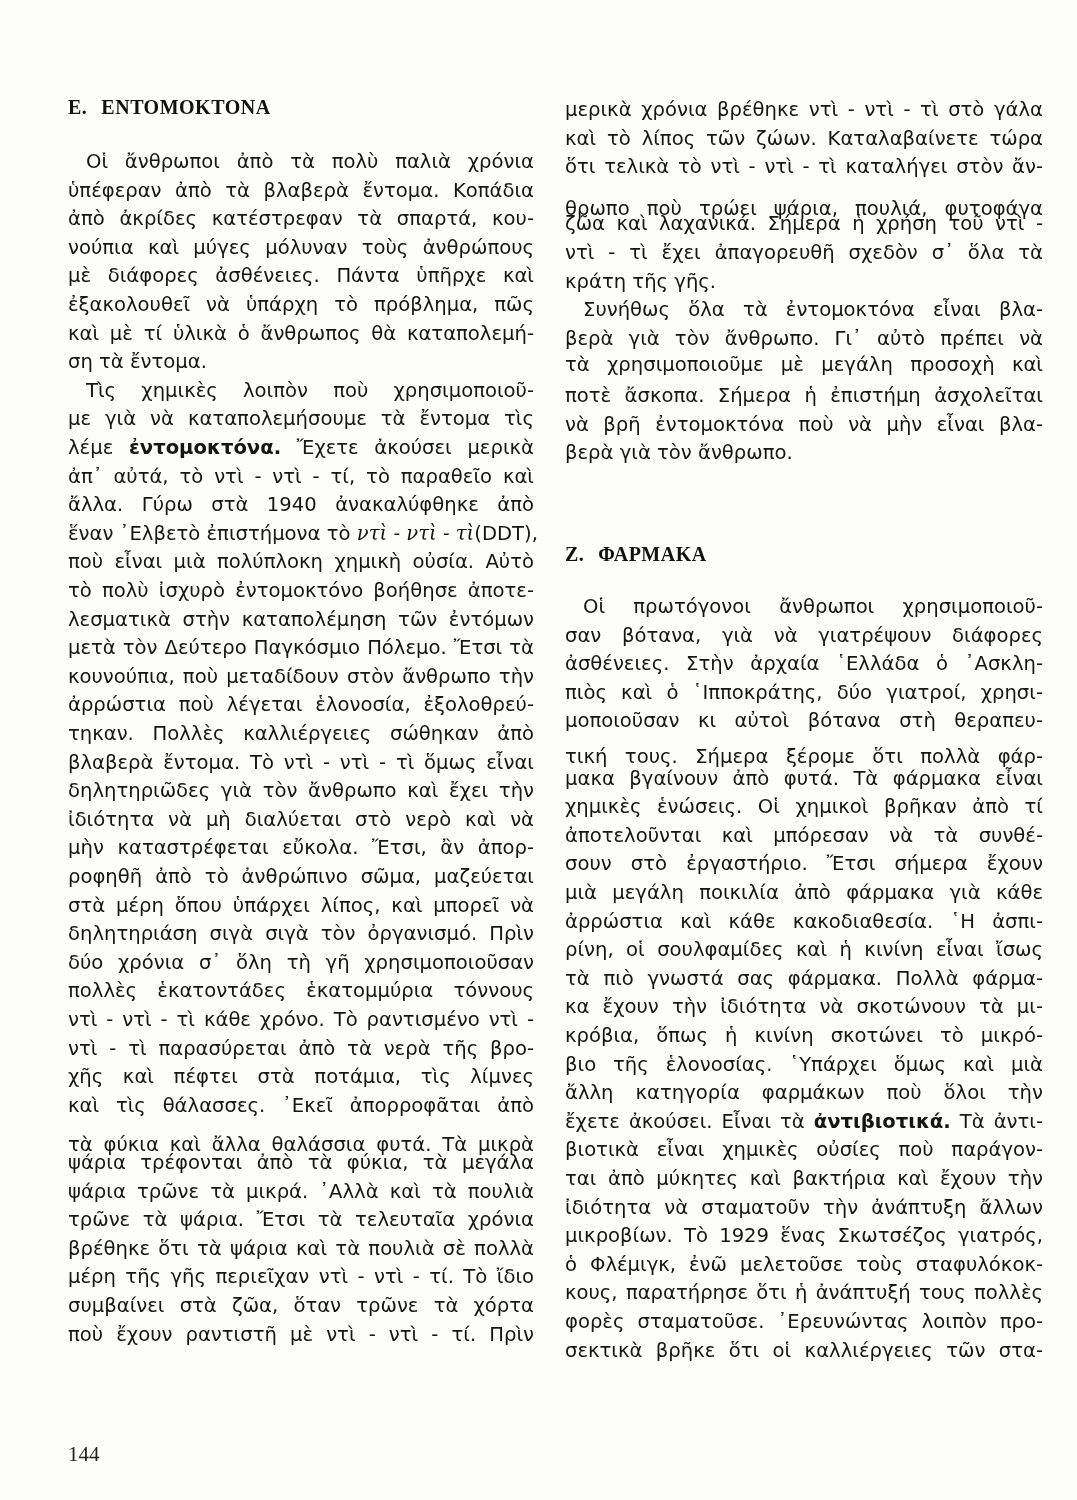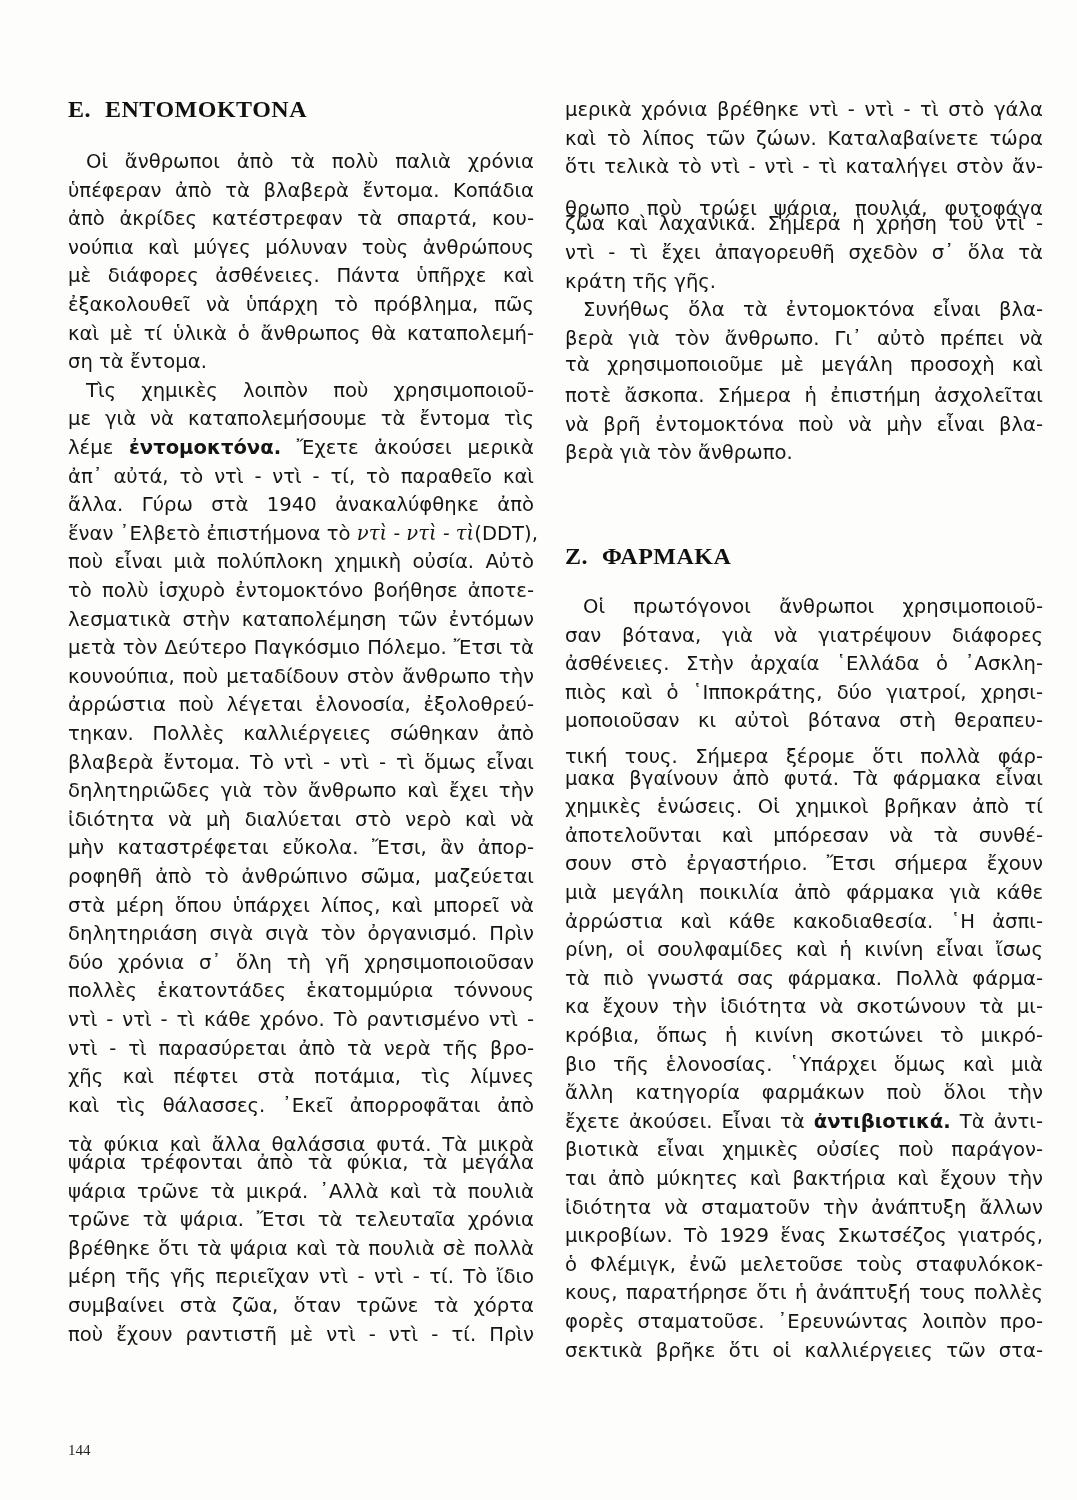--- a/index.html
+++ b/index.html
@@ -18,21 +18,21 @@
       position: absolute;
       top: 0;
     }
     #col-left { left: 68px; width: 466px; }
     #col-right { left: 565px; width: 478px; }
 
     .heading {
       position: absolute;
       font-family: "Liberation Serif", "DejaVu Serif", serif;
       font-weight: bold;
-      font-size: 24px;
+      font-size: 20px;
       letter-spacing: 0.5px;
       white-space: pre;
       margin: 0;
       color: #111;
     }
     .heading .num { margin-right: 14px; }
 
     .line {
       position: absolute;
       left: 0;
@@ -49,21 +49,21 @@
     .line.indent { padding-left: 18px; box-sizing: border-box; }
 
     .bold { font-weight: bold; }
     .ital { font-family: "DejaVu Serif", "Liberation Serif", serif; font-style: italic; }
 
     .page-number {
       position: absolute;
       left: 68px;
       top: 1442px;
       font-family: "Liberation Serif", "DejaVu Serif", serif;
-      font-size: 15px;
+      font-size: 21px;
       color: #222;
     }
   </style>
 </head>
 <body>
 
 <div id="col-left" class="column">
   <h2 class="heading" style="top:96px;left:0;"><span class="num">Ε.</span><span>ΕΝΤΟΜΟΚΤΟΝΑ</span></h2>
   <div id="left-lines">
       <div class="line indent" style="top: 148px;">Οἱ ἄνθρωποι ἀπὸ τὰ πολὺ παλιὰ χρόνια</div>

